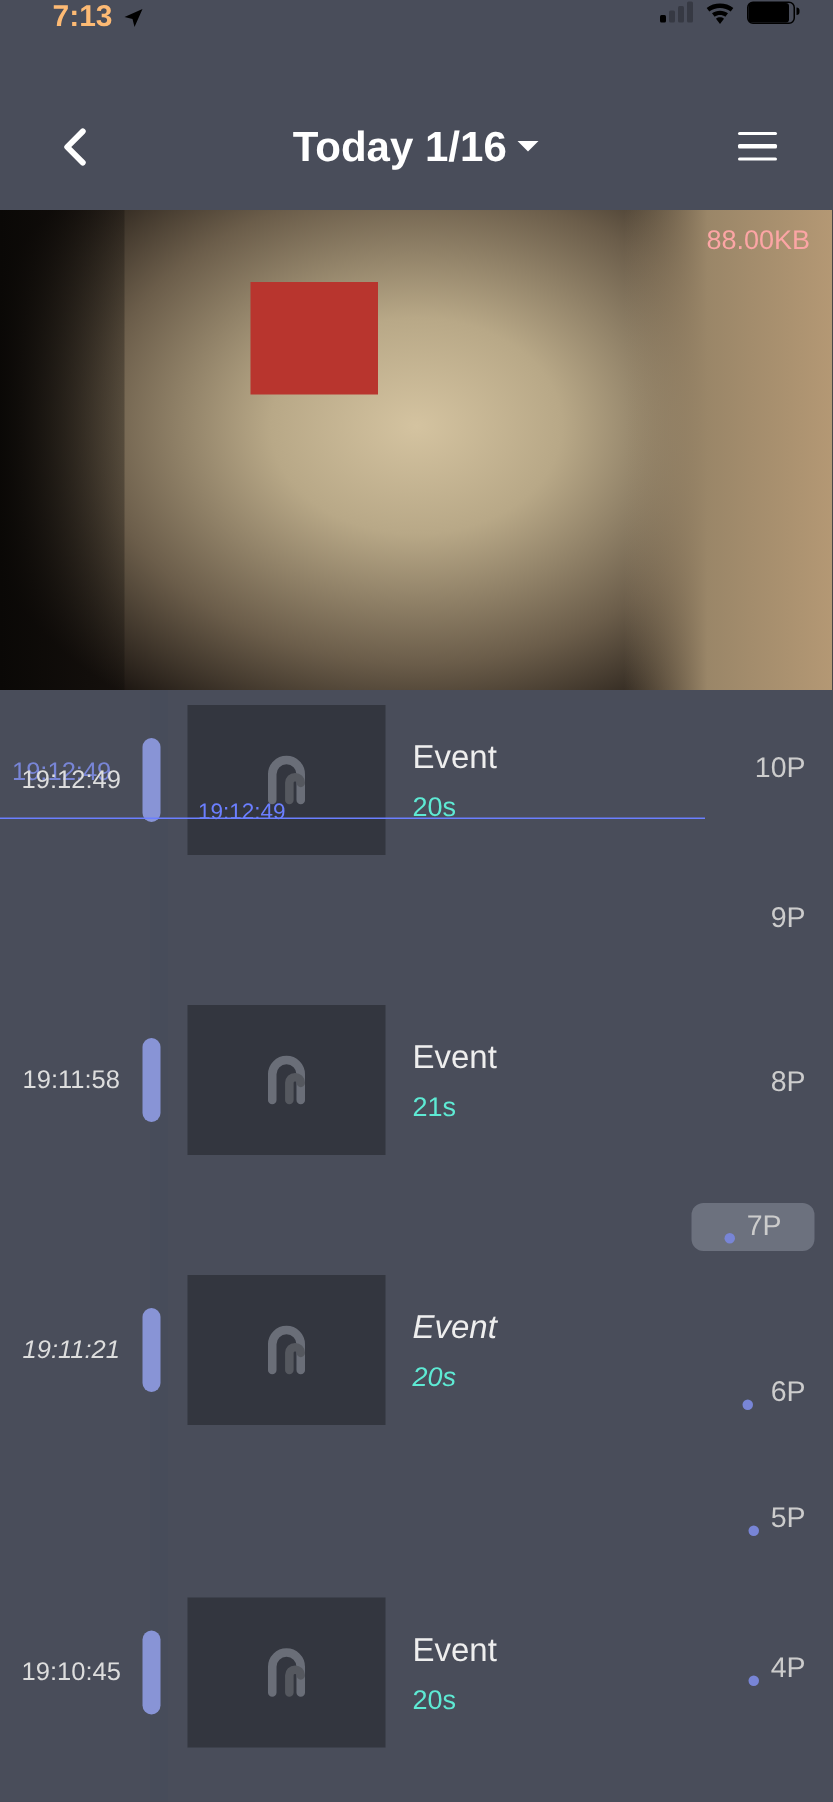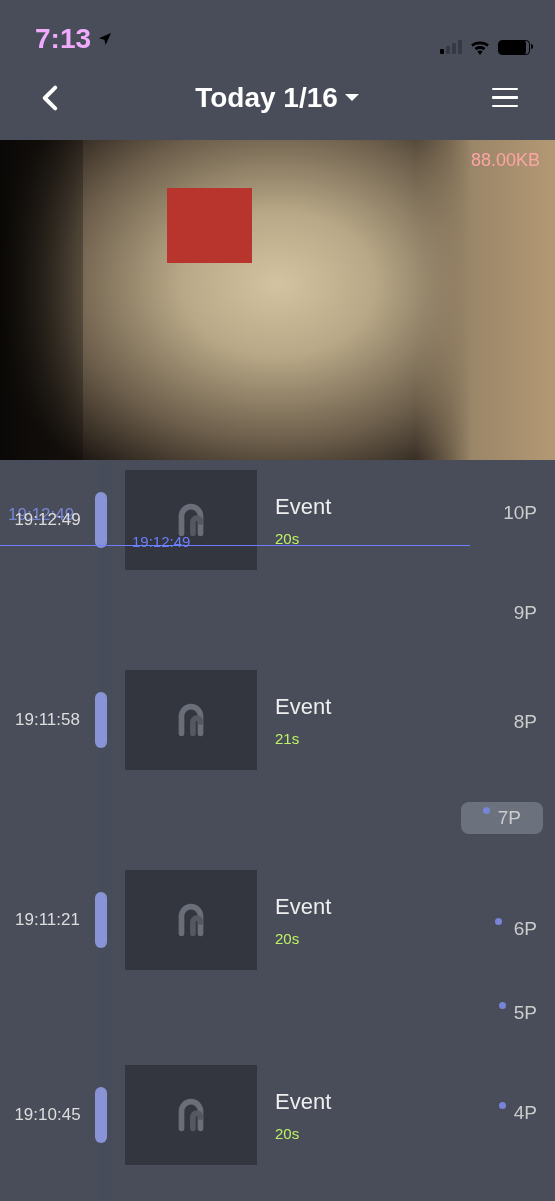--- a/index.html
+++ b/index.html
@@ -11,25 +11,25 @@
       color: #fff;
       overflow: hidden;
       position: relative;
     }
 
     
     .status-bar {
       height: 55px;
       display: flex;
       justify-content: space-between;
-      align-items: flex-end;
+      align-items: flex-start;
       padding: 0 25px 0 35px;
-      font-size: 28px;
+      font-size: 20px;
       font-weight: 600;
-      color: #f0abfc;
+      color: #fdba74;
     }
     .status-left { display: flex; align-items: center; gap: 6px; }
     .status-right { display: flex; align-items: center; gap: 7px; }
     .cell-signal { display: flex; align-items: flex-end; gap: 2px; }
     .cell-bar { width: 4px; background: #000; border-radius: 1px; }
     .cell-bar.dim { background: rgba(0,0,0,0.25); }
     .wifi-icon { width: 22px; height: 16px; }
     .battery { width: 32px; height: 15px; border: 1.5px solid #000; border-radius: 4px; position: relative; }
     .battery::after { content: ''; position: absolute; right: -4px; top: 3.5px; width: 2.5px; height: 5px; background: #000; border-radius: 0 2px 2px 0; }
     .battery-fill { width: 90%; height: 100%; background: #000; border-radius: 2px; }
@@ -152,36 +152,36 @@
       width: 132px;
       height: 100px;
       background: #33363f;
       margin-left: 18px;
       display: flex;
       align-items: center;
       justify-content: center;
     }
     .event-info { margin-left: 18px; }
     .event-title { font-size: 22px; color: #eee; }
-    .event-duration { font-size: 15px; color: #bef264; margin-top: 10px; }
+    .event-duration { font-size: 18px; color: #5eead4; margin-top: 10px; }
 
     .hour-side {
       position: absolute;
       right: 0;
       top: 0;
       width: 75px;
       height: 100%;
     }
     .hour-label {
       position: absolute;
       right: 18px;
       font-size: 19px;
       color: #ccc;
       display: flex;
-      align-items: flex-start;
+      align-items: flex-end;
       gap: 8px;
     }
     .hour-label.active {
       background: #6c717e;
       border-radius: 8px;
       padding: 5px 22px;
       right: 12px;
     }
     .hour-dot {
       width: 7px; height: 7px; border-radius: 50%; background: #7885d6;
@@ -298,21 +298,21 @@
         <svg class="logo-n" viewBox="0 0 40 40" fill="none">
           <path d="M10 34 V16 a10 10 0 0 1 20 0 V34" stroke="#6a6e78" stroke-width="6" stroke-linecap="round"></path>
           <path d="M22 34 V22 a4 4 0 0 1 8 0" stroke="#55585f" stroke-width="6" stroke-linecap="round"></path>
         </svg>
       </div>
       <div class="event-info">
         <div class="event-title">Event</div>
         <div class="event-duration">21s</div>
       </div>
     </div>
-    <div class="event-row" style="top: 410px;">
+    <div class="event-row" style="top: 390px; font-style: italic;">
       <div class="event-time">19:11:21</div>
       <div class="event-pill"></div>
       <div class="event-thumb">
         <svg class="logo-n" viewBox="0 0 40 40" fill="none">
           <path d="M10 34 V16 a10 10 0 0 1 20 0 V34" stroke="#6a6e78" stroke-width="6" stroke-linecap="round"></path>
           <path d="M22 34 V22 a4 4 0 0 1 8 0" stroke="#55585f" stroke-width="6" stroke-linecap="round"></path>
         </svg>
       </div>
       <div class="event-info">
         <div class="event-title">Event</div>

